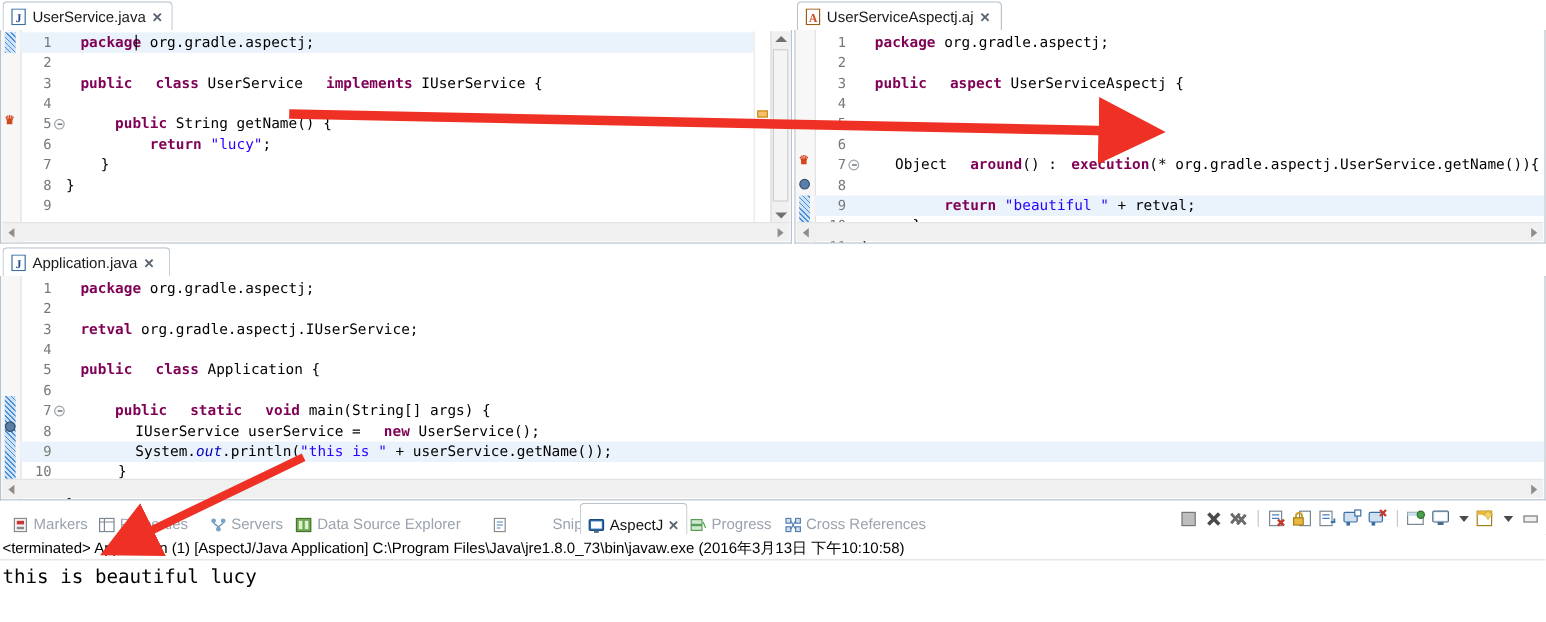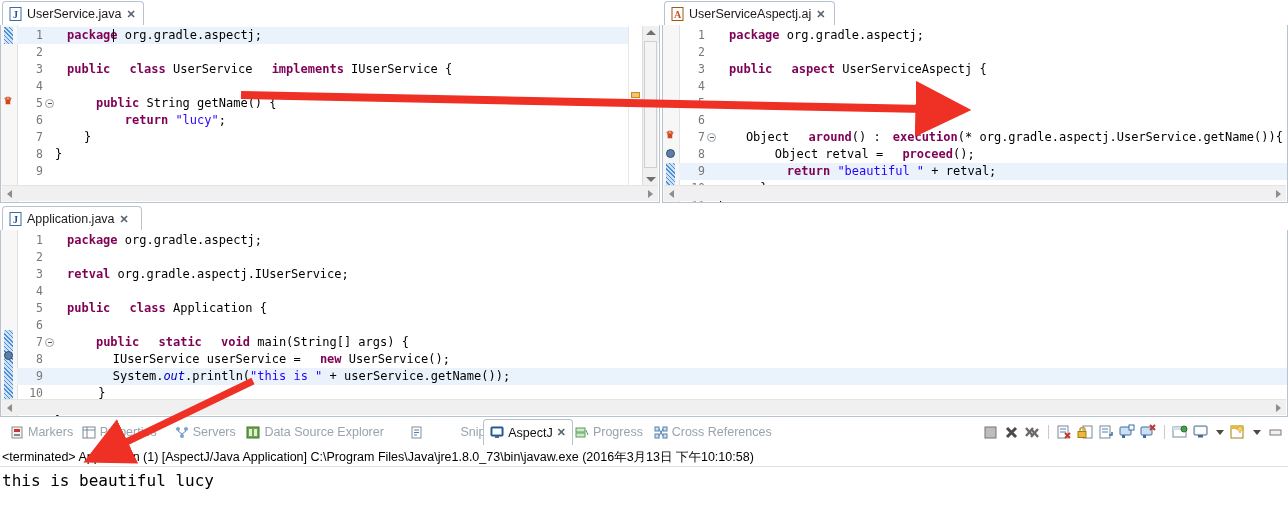--- a/index.html
+++ b/index.html
@@ -52,21 +52,21 @@
   .chbar{position:absolute;left:3px;width:9px;
     background-image:repeating-linear-gradient(45deg,#4a90d9 0 1px,transparent 1px 3px);
     background-color:#cfe2f5;}
   
   .dot{position:absolute;left:3px;width:9px;height:9px;border-radius:50%;background:#5b7fa6;border:1px solid #34506e;box-sizing:border-box;}
   
   .advice{position:absolute;left:1px;width:12px;height:12px;font-size:10px;line-height:12px;color:#d2481e;font-weight:bold;text-align:center;}
   
   #viewstack{position:absolute;left:0;right:0;bottom:0;top:418px;background:#fff;}
   .vtabs{position:relative;height:27px;border-bottom:1px solid #b8c3ce;background:#fff;}
-  .vtab{position:absolute;top:2px;height:24px;display:flex;align-items:center;gap:4px;
+  .vtab{position:absolute;top:2px;height:24px;display:flex;align-items:flex-end;gap:4px;
         padding:0 6px;font-size:12.5px;color:#9aa3ad;white-space:nowrap;}
   .vtab.active{color:#111;background:#fff;border:1px solid #b8c3ce;border-bottom:none;
         border-top-left-radius:4px;border-top-right-radius:4px;top:1px;height:25px;}
   .vtab .vx{font-size:11px;color:#5a6470;font-weight:bold;}
   .vicon{width:14px;height:13px;position:relative;display:inline-block;}
   .ctoolbar{position:absolute;right:4px;top:3px;height:22px;display:flex;align-items:center;gap:4px;}
   .tbi{width:17px;height:17px;position:relative;display:inline-block;}
   .tbsep{width:1px;height:14px;background:#c9c9c9;margin:0 3px;}
   .caret{width:0;height:0;border-left:4px solid transparent;border-right:4px solid transparent;border-top:5px solid #4a4a4a;margin:0 2px;}
   .consoletext{position:absolute;left:0;right:0;top:27px;bottom:0;background:#fff;padding-left:18px;}
@@ -143,21 +143,21 @@
       <div class="chbar" style="top:138px;height:36px;"></div>
     </div>
     <div class="lines" style="padding-top:2px;">
         <div class="ln"><span class="lnum">1</span><span class="code"><span class="kw">package</span> org.gradle.aspectj;</span></div>
         <div class="ln"><span class="lnum">2</span><span class="code"></span></div>
         <div class="ln"><span class="lnum">3</span><span class="code"><span class="kw">public</span> <span class="kw">aspect</span> UserServiceAspectj {</span></div>
         <div class="ln"><span class="lnum">4</span><span class="code"></span></div>
         <div class="ln"><span class="lnum">5</span><span class="code"></span></div>
         <div class="ln"><span class="lnum">6</span><span class="code"></span></div>
         <div class="ln"><span class="lnum">7</span><span class="fold"></span><span class="code">    Object <span class="kw">around</span>() :<span class="kw">execution</span>(* org.gradle.aspectj.UserService.getName()){</span></div>
-        <div class="ln"><span class="lnum">8</span><span class="code">        Object retval = <span class="kw">proceed</span>();</span></div>
+        <div class="ln"><span class="lnum">8</span></div>
         <div class="ln hl"><span class="lnum">9</span><span class="code">        <span class="kw">return</span> <span class="str">"beautiful "</span> + retval;</span></div>
         <div class="ln"><span class="lnum">10</span><span class="code">      }</span></div>
         <div class="ln"><span class="lnum">11</span><span class="code">}</span></div>
       </div>
     <div class="hscroll">
       <div class="harr l"></div>
       <div class="harr r"></div>
     </div>
   </div>
 </div>

